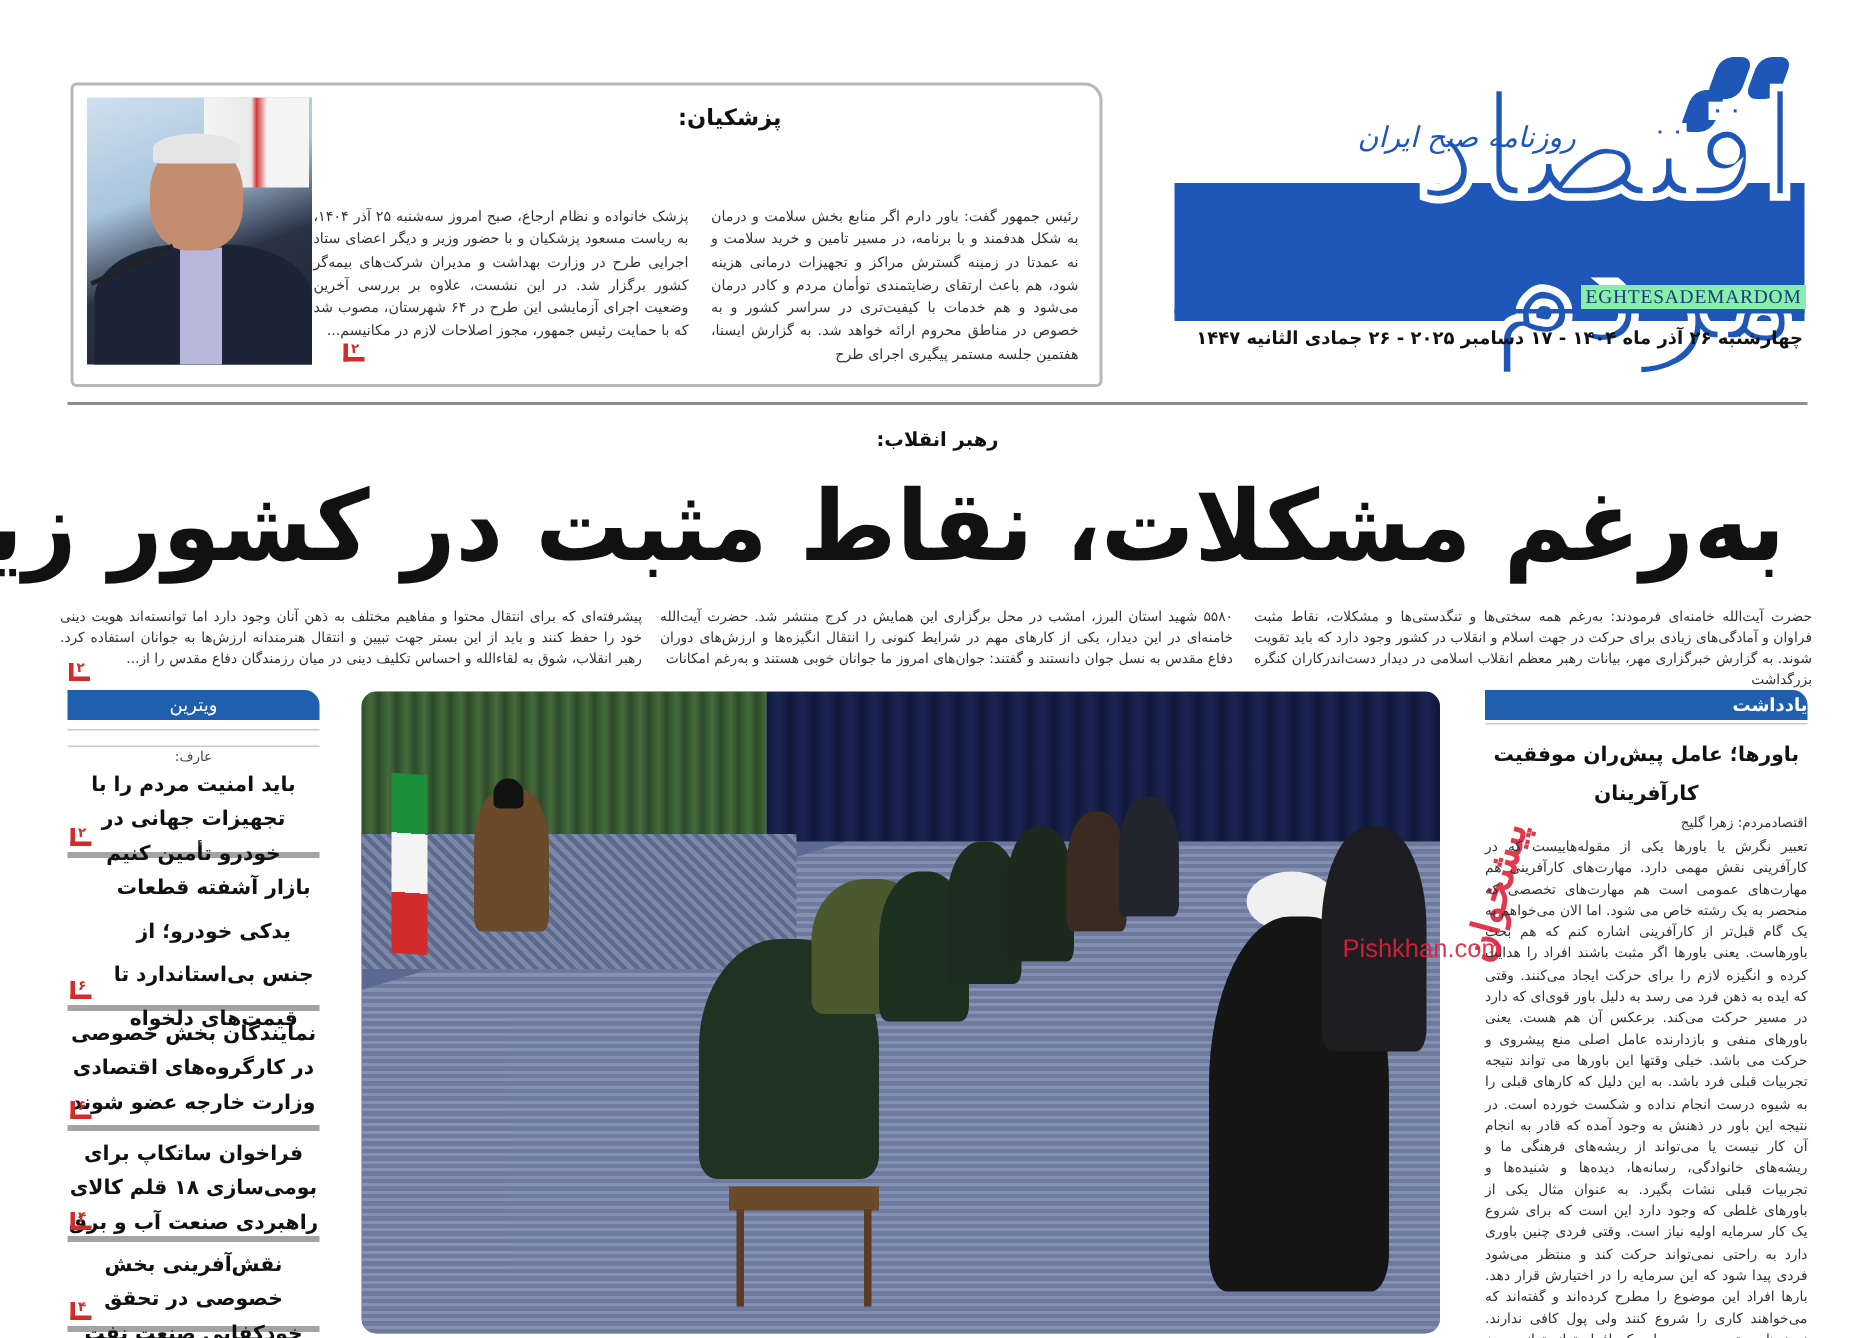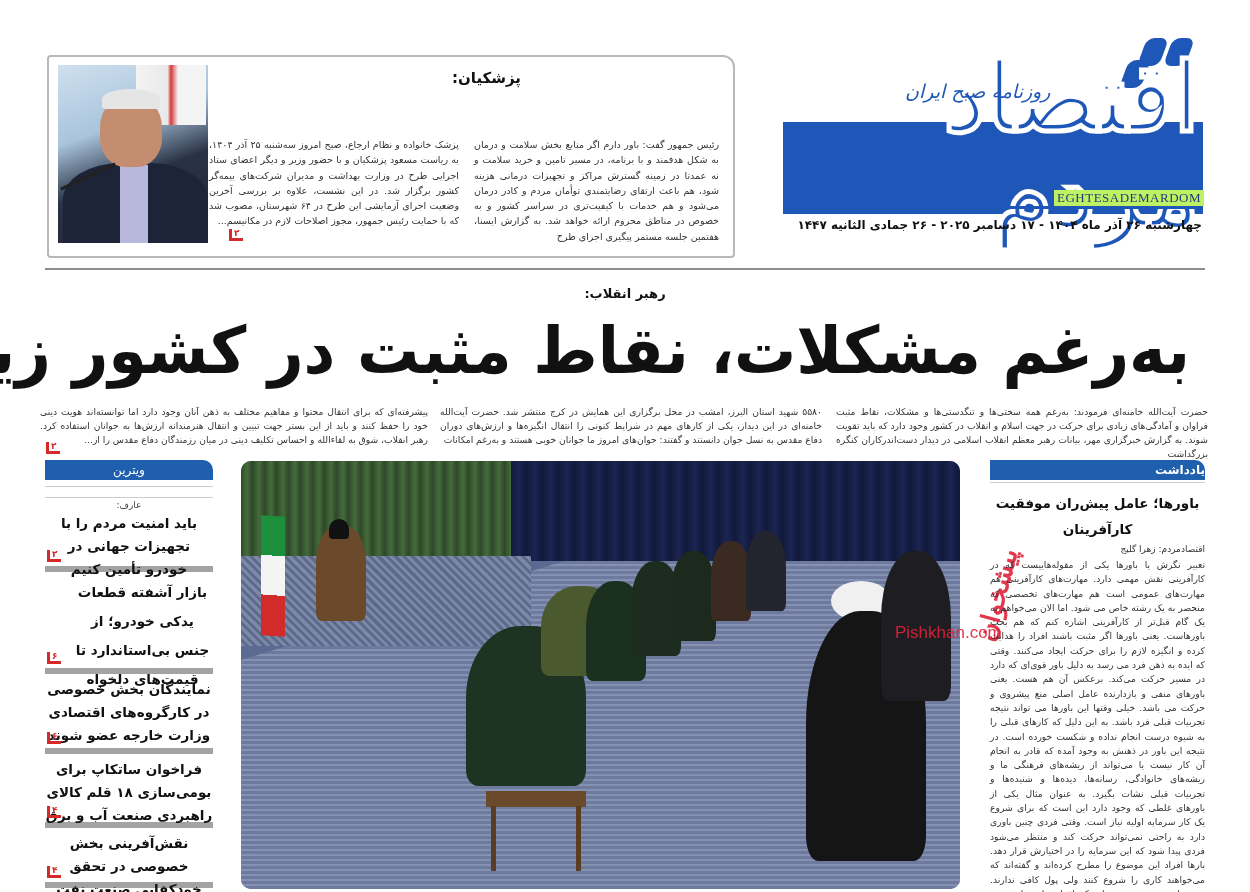--- a/index.html
+++ b/index.html
@@ -6,21 +6,21 @@
     html, body { width: 1250px; height: 892px; overflow: hidden; background: #ffffff; }
     body { position: relative; font-family: "DejaVu Sans", sans-serif; color: #1a1a1a; direction: rtl; }
 
     
     .masthead { position: absolute; left: 775px; top: 30px; width: 435px; height: 230px; }
     .logo-bar { position: absolute; left: 8px; top: 92px; width: 420px; height: 92px; background: #1f57b8; }
     .logo-word { position: absolute; right: 10px; top: 20px; font-family: "DejaVu Serif", serif; font-size: 96px; font-weight: bold; color: #1f57b8; letter-spacing: -4px; line-height: 1; -webkit-text-stroke: 2px #ffffff; }
     .logo-dots { position: absolute; right: 20px; top: 8px; width: 60px; height: 40px; }
     .logo-dots span { position: absolute; width: 22px; height: 28px; background: #1f57b8; border-radius: 8px; transform: skewX(-20deg); }
     .tagline { position: absolute; left: 130px; top: 50px; font-family: "DejaVu Serif", serif; font-style: italic; font-size: 19px; color: #1f57b8; }
-    .latin-name { position: absolute; right: 6px; top: 160px; font-family: "Liberation Serif", serif; font-size: 13px; color: #1f3a7a; background: #bef264; padding: 0 3px; letter-spacing: 0.5px; }
+    .latin-name { position: absolute; right: 6px; top: 160px; font-family: "Liberation Serif", serif; font-size: 13px; color: #1f3a7a; background: #86efac; padding: 0 3px; letter-spacing: 0.5px; }
     .logo-under { position: absolute; left: 8px; top: 176px; width: 420px; height: 3px; background: #1f57b8; }
     .dateline { position: absolute; right: 8px; top: 188px; font-size: 12px; font-weight: bold; color: #111; white-space: nowrap; }
     .issueline { position: absolute; right: 8px; top: 208px; font-size: 12px; font-weight: bold; color: #111; white-space: nowrap; }
 
     
     .top-box { position: absolute; left: 47px; top: 55px; width: 688px; height: 203px; border: 2px solid #b8b8b8; border-radius: 4px 12px 4px 4px; background: #fff; }
     .top-photo { position: absolute; left: 9px; top: 8px; width: 150px; height: 178px; background: linear-gradient(160deg, #cfe0ee 0%, #a9c4dd 35%, #2a3346 60%, #1b2030 100%); overflow: hidden; }
     .flag { position: absolute; left: 78px; top: 0; width: 70px; height: 60px; background: linear-gradient(90deg, #f4f4f4 0%, #e9e9e9 45%, #d43a3a 50%, #f4f4f4 60%); }
     .face { position: absolute; left: 42px; top: 30px; width: 62px; height: 72px; border-radius: 45% 45% 40% 40%; background: #c48d70; }
     .hair { position: absolute; left: 44px; top: 24px; width: 58px; height: 20px; border-radius: 50% 50% 10% 10%; background: #e5e5e5; }
@@ -44,21 +44,21 @@
     .lead-col { position: absolute; top: 405px; font-size: 9.2px; line-height: 14px; color: #333; text-align: justify; }
     .lead-col.c1 { right: 42px; width: 372px; }
     .lead-col.c2 { right: 428px; width: 382px; }
     .lead-col.c3 { right: 822px; width: 388px; }
     .lead-ref { position: absolute; left: 46px; top: 442px; }
 
     
     .vitrin { position: absolute; left: 45px; top: 458px; width: 170px; height: 434px; }
     .vitrin-header { position: absolute; left: 0; top: 2px; width: 168px; height: 20px; background: #1f5fae; border-radius: 0 10px 0 0; color: #fff; font-size: 12px; text-align: center; line-height: 20px; }
     .vitrin-lines { position: absolute; left: 0; top: 28px; width: 168px; height: 12px; border-top: 1px solid #ccc; border-bottom: 1px solid #ccc; }
-    .v-item { position: absolute; left: 0; width: 168px; text-align: center; border-bottom: 6px solid #a3a3a3; }
+    .v-item { position: absolute; left: 0; width: 168px; text-align: center; border-bottom: 4px solid #a3a3a3; }
     .v-src { font-size: 9px; color: #444; margin-bottom: 2px; }
     .v-title { font-size: 13.5px; font-weight: bold; color: #111; line-height: 23px; }
     .v-title.loose { line-height: 29px; margin-left: 27px; }
     .v-ref { position: absolute; left: 2px; bottom: 4px; }
 
     
     .main-photo { position: absolute; left: 241px; top: 461px; width: 719px; height: 428px; border-radius: 10px; overflow: hidden; background: #5b6a92; }
     .mp-curtain-g { position: absolute; left: 0; top: 0; width: 270px; height: 130px; background: repeating-linear-gradient(90deg, #2f4d2a 0px, #456b3c 6px, #2c4428 12px); }
     .mp-curtain-b { position: absolute; left: 270px; top: 0; width: 449px; height: 100px; background: repeating-linear-gradient(90deg, #121a3a 0px, #1b2552 8px, #10173a 16px); }
     .mp-stage { position: absolute; left: 0; top: 95px; width: 290px; height: 90px; background: repeating-linear-gradient(45deg, #7b88a8 0 3px, #5e6a8c 3px 6px); }

